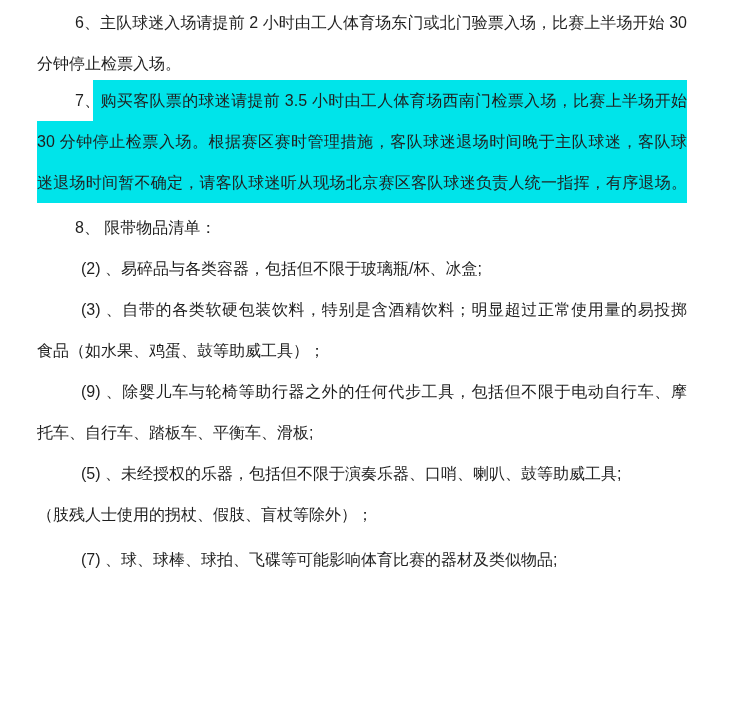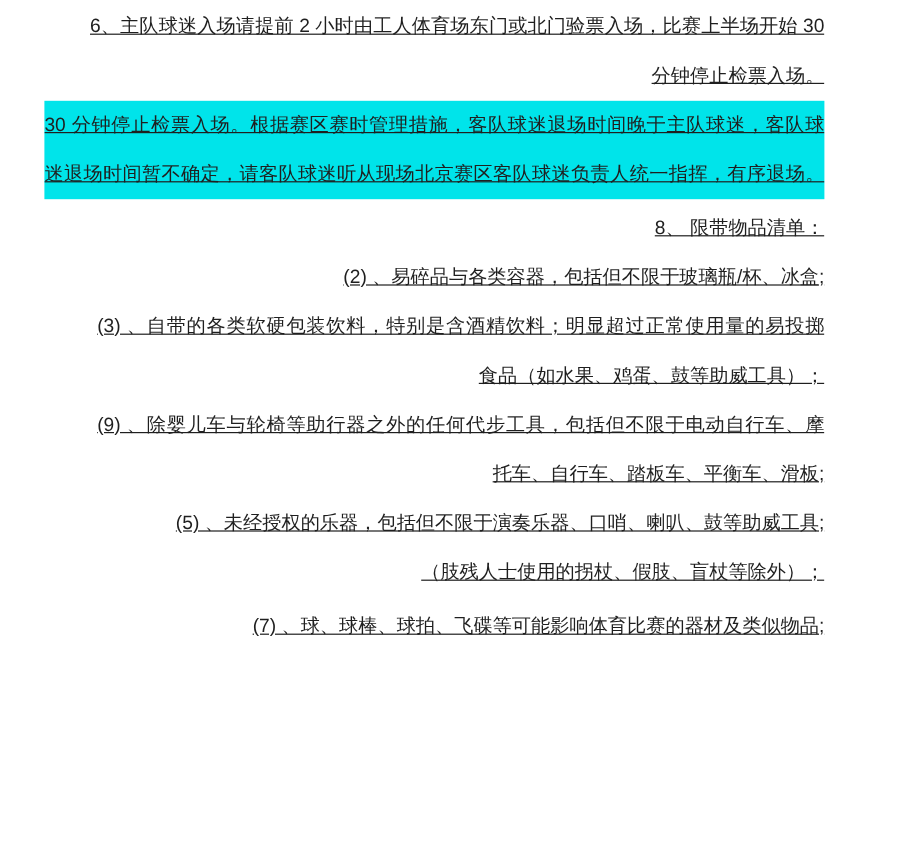--- a/index.html
+++ b/index.html
@@ -12,29 +12,28 @@
   body{
     background:var(--bg);
     font-family:"Liberation Sans", sans-serif;
     color:var(--text);
   }
   .doc{
     width:750px;
     height:706px;
     padding:2px 63px 0 37px;  
     overflow:hidden;
-    text-decoration:underline;
   }
   .ln{
     height:41px;
     line-height:41px;
     font-size:16px;
     white-space:nowrap;
     overflow:hidden;
-    text-align:right;
+    text-align:left;
   }
   
   .j{
     text-align:justify;
     text-align-last:justify;
     text-justify:inter-character;
   }
   .ind1{text-indent:38px;}  
   .ind2{text-indent:44px;}  
   .hl{background:var(--hl);}
@@ -47,20 +46,21 @@
   .mt4{margin-top:4px;}
 </style>
 </head>
 <body>
 
 <div class="doc">
 
   <div class="ln ind1 j">6、主队球迷入场请提前 2 小时由工人体育场东门或北门验票入场，比赛上半场开始 30</div>
   <div class="ln">分钟停止检票入场。</div>
 
+  <div class="ln j hl-first"><span>7、</span><span>购买客队票的球迷请提前 3.5 小时由工人体育场西南门检票入场，比赛上半场开始</span></div>
   <div class="ln j hl">30 分钟停止检票入场。根据赛区赛时管理措施，客队球迷退场时间晚于主队球迷，客队球</div>
   <div class="ln j hl">迷退场时间暂不确定，请客队球迷听从现场北京赛区客队球迷负责人统一指挥，有序退场。</div>
 
   <div class="ln ind1 mt4">8、 限带物品清单：</div>
 
   <div class="ln ind2">(2) 、易碎品与各类容器，包括但不限于玻璃瓶/杯、冰盒;</div>
   <div class="ln ind2 j">(3) 、自带的各类软硬包装饮料，特别是含酒精饮料；明显超过正常使用量的易投掷</div>
   <div class="ln">食品（如水果、鸡蛋、鼓等助威工具）；</div>
   <div class="ln ind2 j">(9) 、除婴儿车与轮椅等助行器之外的任何代步工具，包括但不限于电动自行车、摩</div>
   <div class="ln">托车、自行车、踏板车、平衡车、滑板;</div>

